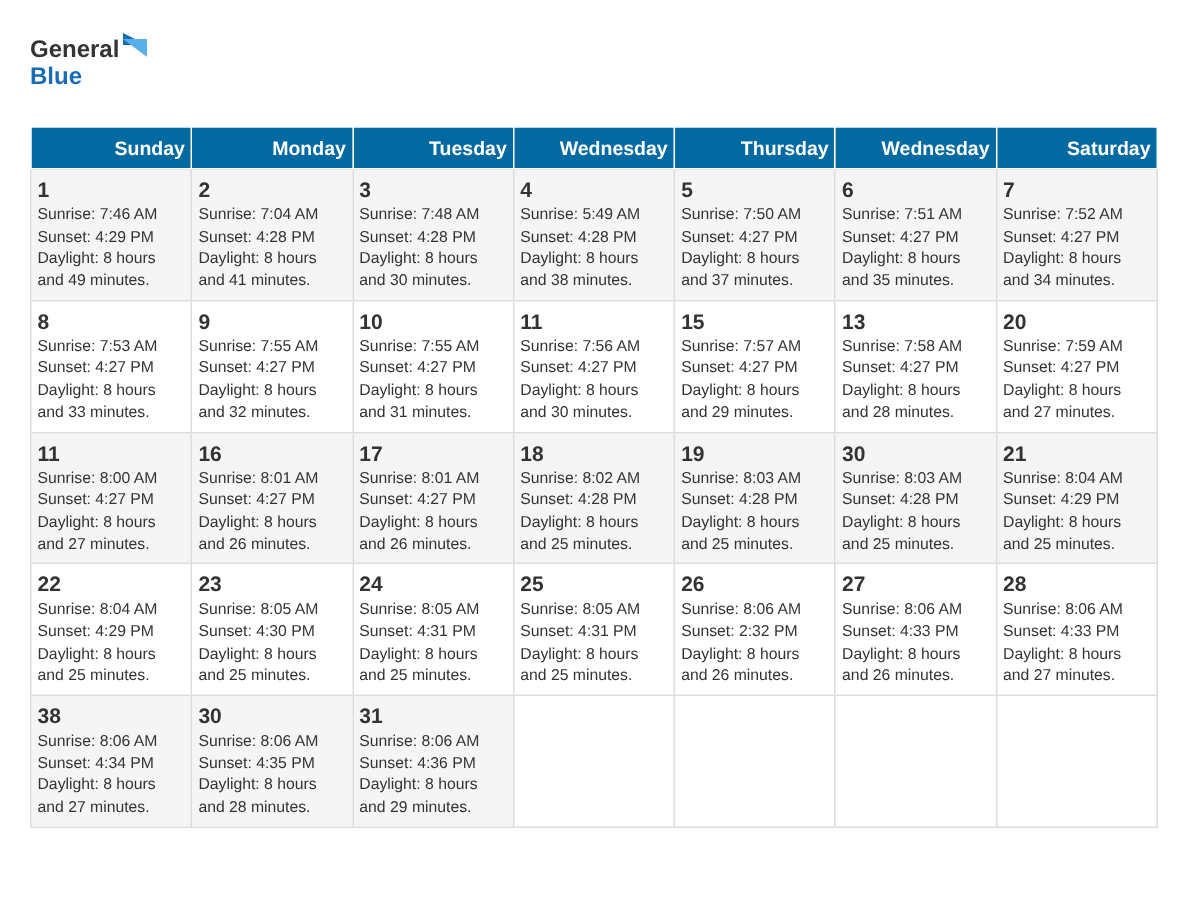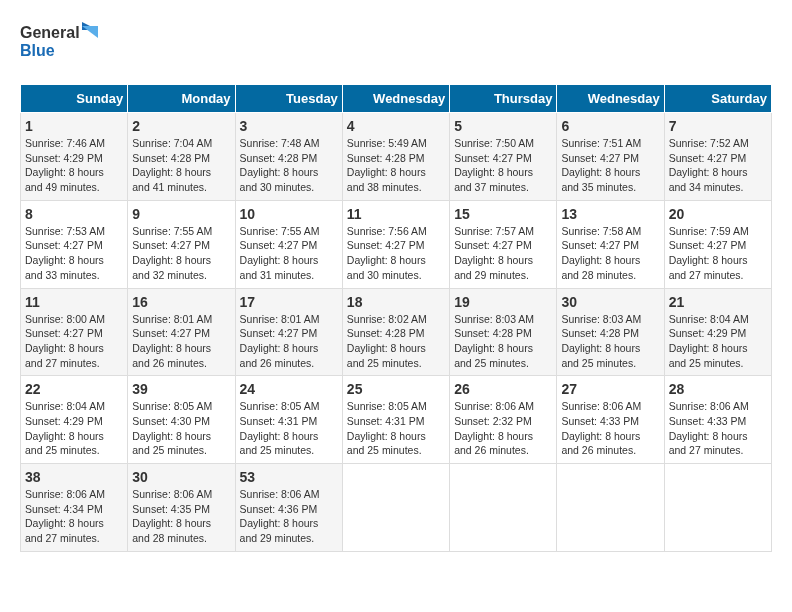--- a/index.html
+++ b/index.html
@@ -265,21 +265,21 @@
       </tr>
       <tr>
         <td>
           <span class="day-num">22</span>
           <span class="cell-line">Sunrise: 8:04 AM</span>
           <span class="cell-line">Sunset: 4:29 PM</span>
           <span class="cell-line">Daylight: 8 hours</span>
           <span class="cell-line">and 25 minutes.</span>
         </td>
         <td>
-          <span class="day-num">39</span>
+          <span class="day-num">23</span>
           <span class="cell-line">Sunrise: 8:05 AM</span>
           <span class="cell-line">Sunset: 4:30 PM</span>
           <span class="cell-line">Daylight: 8 hours</span>
           <span class="cell-line">and 25 minutes.</span>
         </td>
         <td>
           <span class="day-num">24</span>
           <span class="cell-line">Sunrise: 8:05 AM</span>
           <span class="cell-line">Sunset: 4:31 PM</span>
           <span class="cell-line">Daylight: 8 hours</span>
@@ -323,21 +323,21 @@
           <span class="cell-line">and 27 minutes.</span>
         </td>
         <td>
           <span class="day-num">30</span>
           <span class="cell-line">Sunrise: 8:06 AM</span>
           <span class="cell-line">Sunset: 4:35 PM</span>
           <span class="cell-line">Daylight: 8 hours</span>
           <span class="cell-line">and 28 minutes.</span>
         </td>
         <td>
-          <span class="day-num">53</span>
+          <span class="day-num">31</span>
           <span class="cell-line">Sunrise: 8:06 AM</span>
           <span class="cell-line">Sunset: 4:36 PM</span>
           <span class="cell-line">Daylight: 8 hours</span>
           <span class="cell-line">and 29 minutes.</span>
         </td>
         <td class="empty-cell"></td>
         <td class="empty-cell"></td>
         <td class="empty-cell"></td>
         <td class="empty-cell"></td>
       </tr>

